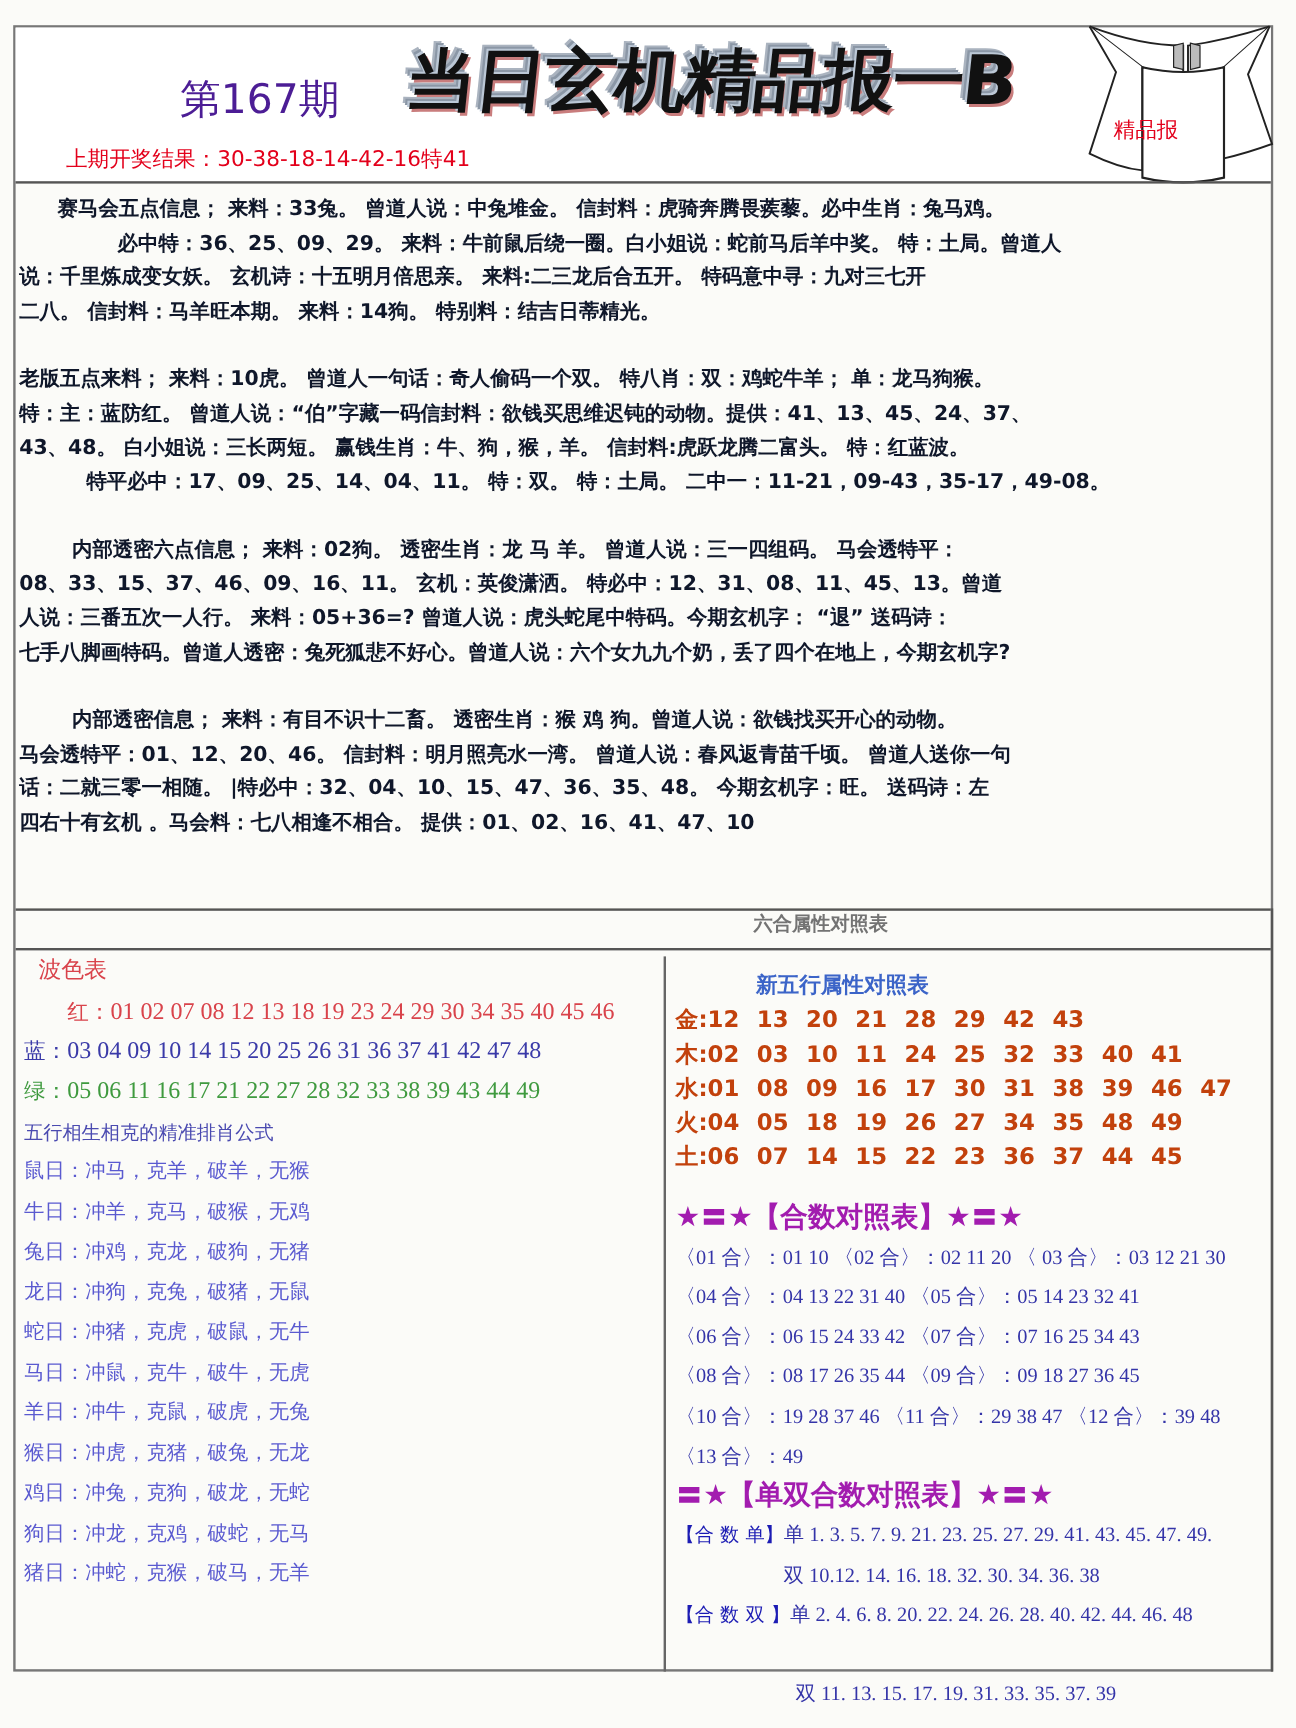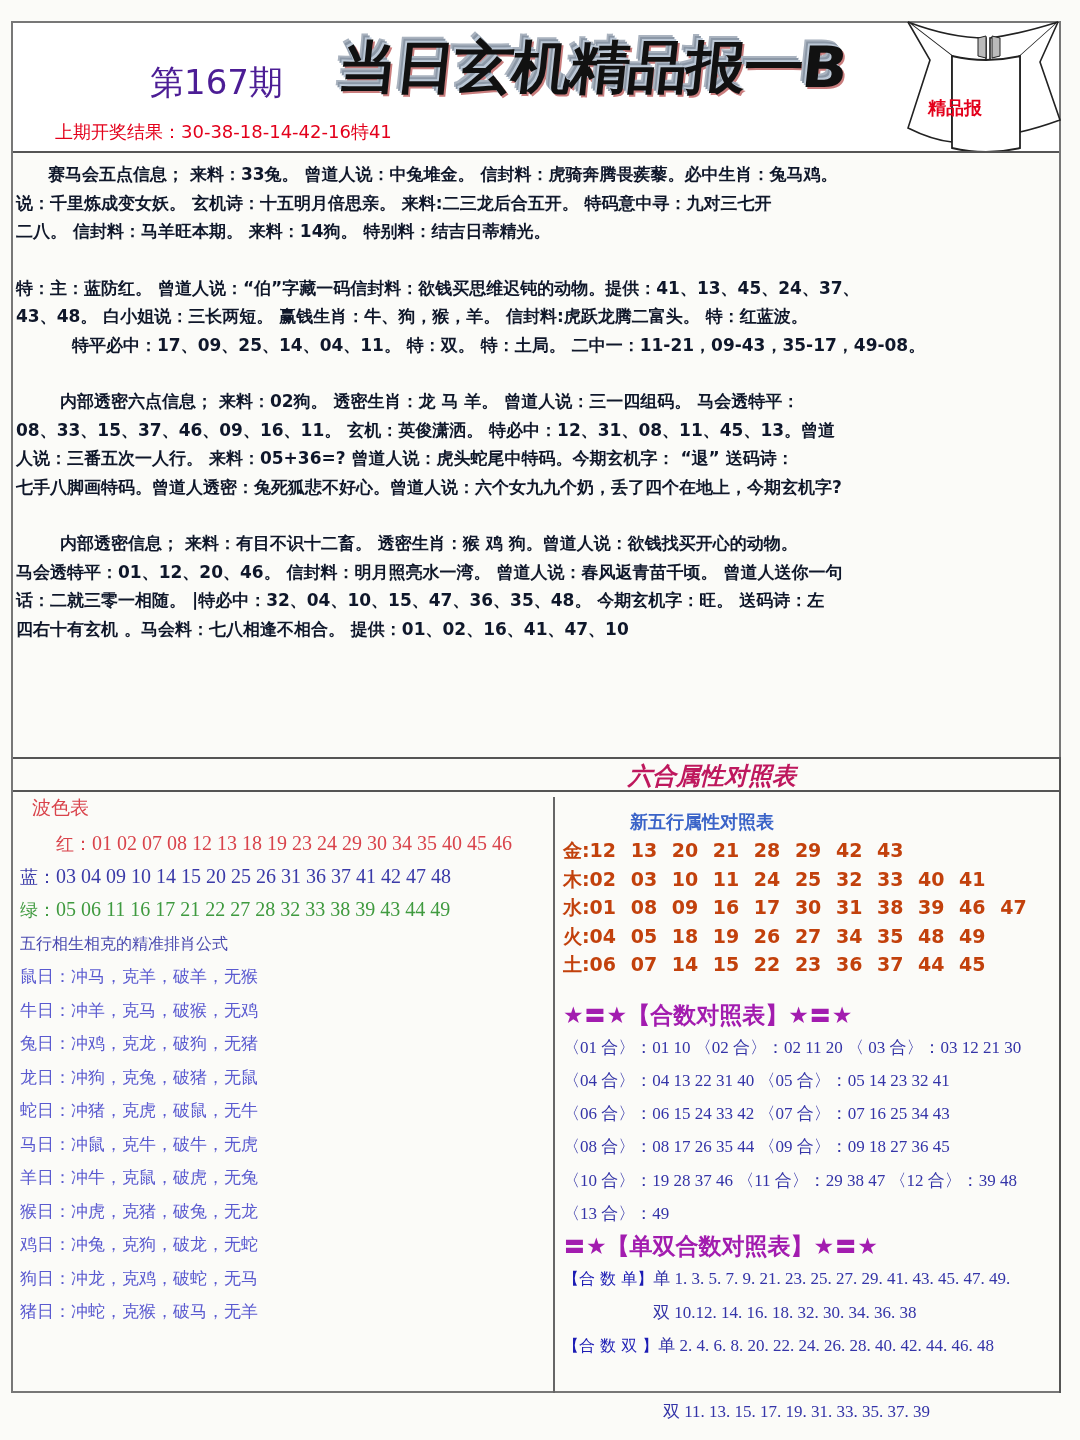--- a/index.html
+++ b/index.html
@@ -6,28 +6,28 @@
   body{width:1080px;height:1440px;position:relative;overflow:hidden;font-family:"DejaVu Sans","Liberation Sans",sans-serif;}
   .frame{position:absolute;left:11px;top:21px;width:1050px;height:1372px;border:2px solid #777;box-sizing:border-box;}
   
   .header{position:absolute;left:13px;top:23px;width:1046px;height:128px;background:#fff;}
   .header-line{position:absolute;left:13px;top:151px;width:1046px;height:2px;background:#555;}
   .issue{position:absolute;left:150px;top:60px;font-size:34px;color:#4c1d95;}
   .last-result{position:absolute;left:55px;top:120px;font-size:18px;color:#e3001b;}
   .title3d{position:absolute;left:338px;top:28px;font-family:"DejaVu Sans",sans-serif;font-weight:bold;font-size:60px;letter-spacing:-2px;color:#111;
     text-shadow:-2px -2px 0 #bcc8d6,-4px -4px 0 #8b97a6,-6px -6px 0 #aab3bf,2px 2px 0 #c97d7d;transform:skewX(-6deg) scaleY(.95);white-space:nowrap;}
   .ribbon{position:absolute;left:880px;top:20px;width:190px;height:140px;}
-  .ribbon-text{position:absolute;left:928px;top:96px;font-size:18px;color:#e3001b;font-weight:bold;}
+  .ribbon-text{position:absolute;left:928px;top:96px;font-size:18px;color:#e3001b;font-weight:normal;}
   
   .body-text{position:absolute;left:16px;top:160px;width:1044px;font-size:17px;line-height:28.5px;color:#0f172a;font-weight:bold;}
   .para{margin:0 0 28px 0;}
   .para .indent{display:inline-block;width:32px;}
   
   .tbl-top{position:absolute;left:13px;top:757px;width:1046px;height:2px;background:#555;}
-  .tbl-title{position:absolute;left:628px;top:760px;font-size:24px;font-weight:bold;color:#be185d;font-style:italic;}
+  .tbl-title{position:absolute;left:628px;top:760px;font-size:16px;font-weight:bold;color:#737373;}
   .tbl-line2{position:absolute;left:13px;top:790px;width:1046px;height:2px;background:#555;}
   .tbl-vline{position:absolute;left:553px;top:797px;width:2px;height:596px;background:#666;}
   .tbl-right-border{position:absolute;left:1059px;top:757px;width:2px;height:636px;background:#555;}
   .left-col{position:absolute;left:20px;top:795px;width:520px;}
   .wave-title{font-size:19px;color:#d9434b;margin:0 0 6px 12px;}
   .wave-row{font-family:"Liberation Serif","DejaVu Serif",serif;font-size:20px;line-height:33px;white-space:nowrap;}
   .wave-row .k{font-family:"DejaVu Sans",sans-serif;font-size:18px;}
   .red{color:#d9434b;margin-left:36px;} .blue{color:#3a3aa8;} .green{color:#3f9a3f;}
   .formula-title{font-size:16px;color:#4a4ab0;margin-top:2px;line-height:32px;}
   .formula-row{font-size:17px;color:#5a5ad0;line-height:33.5px;}
@@ -58,24 +58,26 @@
   <path d="M112 16 L120 18 L120 36 L112 38 Z" fill="#bbb" stroke="#222" stroke-width="1"></path>
   <path d="M72 36 Q106 44 140 36 L140 128 Q106 136 72 128 Z" fill="#fff" stroke="#222" stroke-width="1.8"></path>
 </svg>
 <div class="ribbon-text">精品报</div>
 <div class="last-result">上期开奖结果：30-38-18-14-42-16特41</div>
 <div class="header-line"></div>
 
 <div class="body-text">
   <div class="para">
     <div><span class="indent"></span><span>赛马会五点信息；  来料：33兔。  曾道人说：中兔堆金。  信封料：虎骑奔腾畏蒺藜。必中生肖：兔马鸡。</span></div>
+    <div><span class="indent"></span><span class="indent" style="width:50px"></span><span>必中特：36、25、09、29。  来料：牛前鼠后绕一圈。白小姐说：蛇前马后羊中奖。  特：土局。曾道人</span></div>
     <div>说：千里炼成变女妖。          玄机诗：十五明月倍思亲。  来料:二三龙后合五开。  特码意中寻：九对三七开</div>
     <div>二八。  信封料：马羊旺本期。  来料：14狗。  特别料：结吉日蒂精光。</div>
   </div>
   <div class="para">
+    <div>老版五点来料；  来料：10虎。  曾道人一句话：奇人偷码一个双。  特八肖：双：鸡蛇牛羊；  单：龙马狗猴。</div>
     <div>特：主：蓝防红。  曾道人说：“伯”字藏一码信封料：欲钱买思维迟钝的动物。提供：41、13、45、24、37、</div>
     <div>43、48。  白小姐说：三长两短。  赢钱生肖：牛、狗，猴，羊。  信封料:虎跃龙腾二富头。  特：红蓝波。</div>
     <div><span class="indent" style="width:56px"></span><span>特平必中：17、09、25、14、04、11。  特：双。  特：土局。  二中一：11-21，09-43，35-17，49-08。</span></div>
   </div>
   <div class="para">
     <div><span class="indent" style="width:44px"></span><span>内部透密六点信息；  来料：02狗。      透密生肖：龙 马 羊。  曾道人说：三一四组码。  马会透特平：</span></div>
     <div>08、33、15、37、46、09、16、11。          玄机：英俊潇洒。          特必中：12、31、08、11、45、13。曾道</div>
     <div>人说：三番五次一人行。  来料：05+36=?  曾道人说：虎头蛇尾中特码。今期玄机字：  “退”        送码诗：</div>
     <div>七手八脚画特码。曾道人透密：兔死狐悲不好心。曾道人说：六个女九九个奶，丢了四个在地上，今期玄机字?</div>
   </div>

